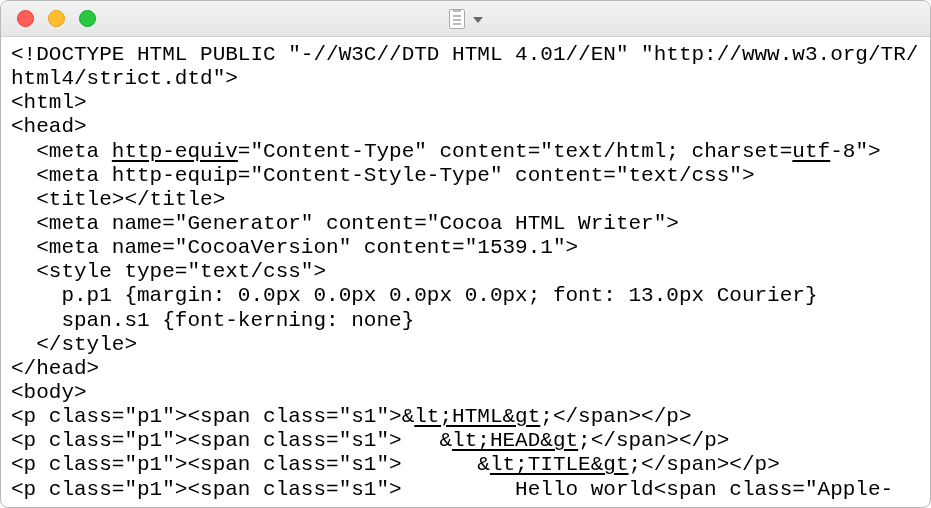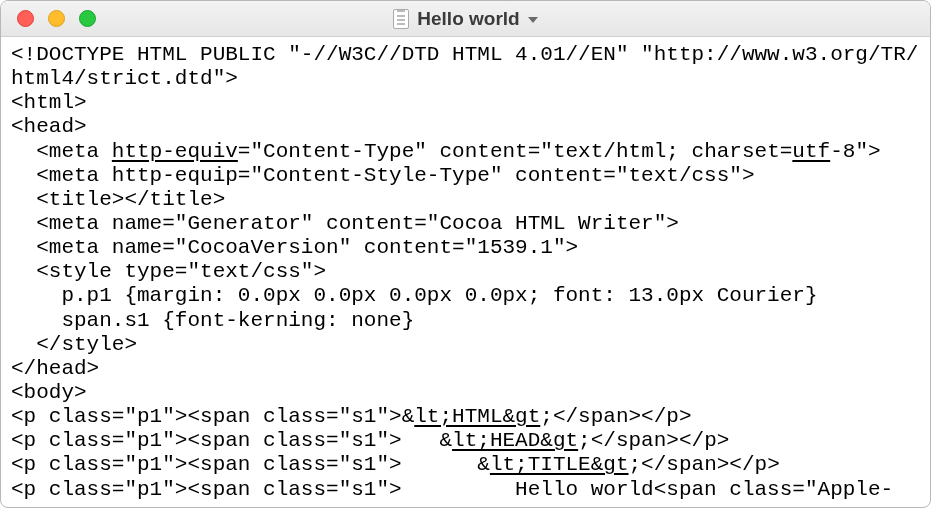--- a/index.html
+++ b/index.html
@@ -103,19 +103,18 @@
 
 <div class="window">
   <div class="titlebar">
     <div class="traffic-lights">
       <div class="tl red"></div>
       <div class="tl yellow"></div>
       <div class="tl green"></div>
     </div>
     <div class="title-center">
       <div class="doc-icon"></div>
-      <span class="title-text">Hello world</span>
       <div class="title-chevron"></div>
     </div>
   </div>
 
   <div class="content"><span class="line"><span>&lt;!DOCTYPE HTML PUBLIC "-//W3C//DTD HTML 4.01//EN" "http://www.w3.org/TR/</span></span><span class="line"><span>html4/strict.dtd"&gt;</span></span><span class="line"><span>&lt;html&gt;</span></span><span class="line"><span>&lt;head&gt;</span></span><span class="line"><span>  &lt;meta </span><span class="sp">http-equiv</span><span>="Content-Type" content="text/html; charset=</span><span class="sp">utf</span><span>-8"&gt;</span></span><span class="line"><span>  &lt;meta http-equip="Content-Style-Type" content="text/css"&gt;</span></span><span class="line"><span>  &lt;title&gt;&lt;/title&gt;</span></span><span class="line"><span>  &lt;meta name="Generator" content="Cocoa HTML Writer"&gt;</span></span><span class="line"><span>  &lt;meta name="CocoaVersion" content="1539.1"&gt;</span></span><span class="line"><span>  &lt;style type="text/css"&gt;</span></span><span class="line"><span>    p.p1 {margin: 0.0px 0.0px 0.0px 0.0px; font: 13.0px Courier}</span></span><span class="line"><span>    span.s1 {font-kerning: none}</span></span><span class="line"><span>  &lt;/style&gt;</span></span><span class="line"><span>&lt;/head&gt;</span></span><span class="line"><span>&lt;body&gt;</span></span><span class="line"><span>&lt;p class="p1"&gt;&lt;span class="s1"&gt;&amp;</span><span class="sp">lt;HTML&amp;gt</span><span>;&lt;/span&gt;&lt;/p&gt;</span></span><span class="line"><span>&lt;p class="p1"&gt;&lt;span class="s1"&gt;   &amp;</span><span class="sp">lt;HEAD&amp;gt</span><span>;&lt;/span&gt;&lt;/p&gt;</span></span><span class="line"><span>&lt;p class="p1"&gt;&lt;span class="s1"&gt;      &amp;</span><span class="sp">lt;TITLE&amp;gt</span><span>;&lt;/span&gt;&lt;/p&gt;</span></span><span class="line"><span>&lt;p class="p1"&gt;&lt;span class="s1"&gt;         Hello world&lt;span class="Apple-</span></span></div>
 </div>
 
 </body></html>

